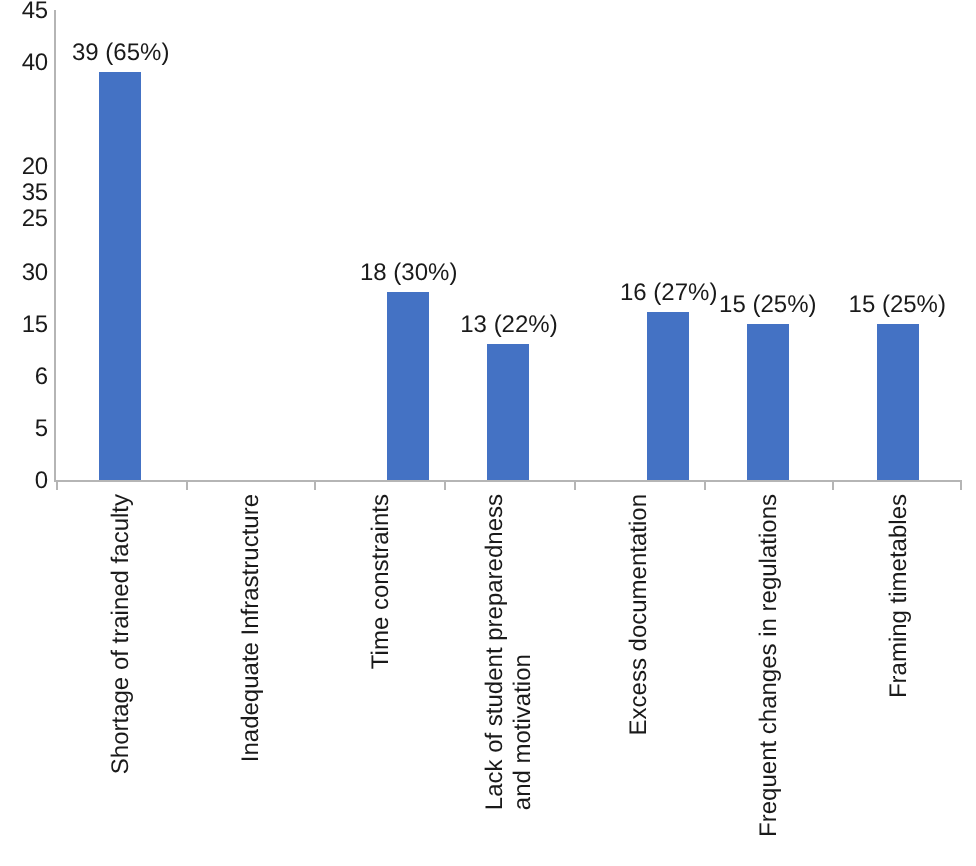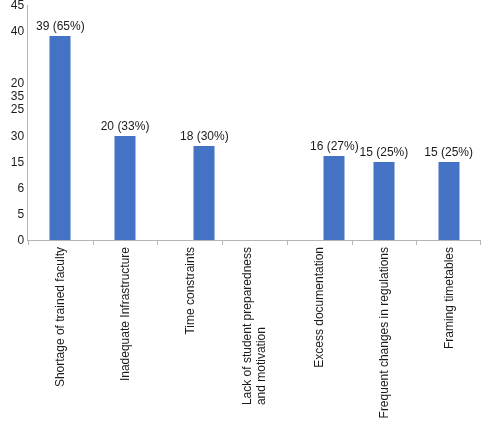--- a/index.html
+++ b/index.html
@@ -143,27 +143,27 @@
       <div class="y-tick-label" style="top: 234px;">0</div>
     </div>
   <div class="y-axis-line"></div>
   <div class="x-axis-line"></div>
 
   <div class="plot-area">
       <div class="bar-slot" style="left: 0px; width: 64.7143px;">
         <div class="bar" style="height: 203.667px; background: rgb(68, 114, 196);"></div>
         <div class="bar-value" style="bottom: 206.667px;">39 (65%)</div>
       </div>
-      <div class="bar-slot" style="left: 64.7143px; width: 64.7143px;">
-        <div class="bar" style="height: 104.444px; background: rgb(68, 114, 196);"></div>
-        <div class="bar-value" style="bottom: 107.444px;">20 (33%)</div>
-      </div>
       <div class="bar-slot" style="left: 144px; width: 64.7143px;">
         <div class="bar" style="height: 94px; background: rgb(68, 114, 196);"></div>
         <div class="bar-value" style="bottom: 97px;">18 (30%)</div>
+      </div>
+      <div class="bar-slot" style="left: 194.143px; width: 64.7143px;">
+        <div class="bar" style="height: 67.8889px; background: rgb(68, 114, 196);"></div>
+        <div class="bar-value" style="bottom: 70.8889px;">13 (22%)</div>
       </div>
       <div class="bar-slot" style="left: 274px; width: 64.7143px;">
         <div class="bar" style="height: 83.5556px; background: rgb(68, 114, 196);"></div>
         <div class="bar-value" style="bottom: 86.5556px;">16 (27%)</div>
       </div>
       <div class="bar-slot" style="left: 323.571px; width: 64.7143px;">
         <div class="bar" style="height: 78.3333px; background: rgb(68, 114, 196);"></div>
         <div class="bar-value" style="bottom: 81.3333px;">15 (25%)</div>
       </div>
       <div class="bar-slot" style="left: 388.286px; width: 64.7143px;">

